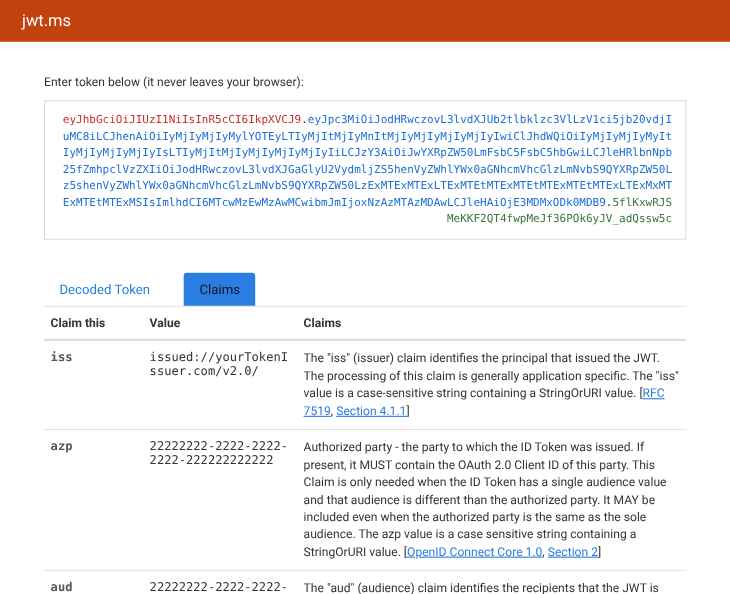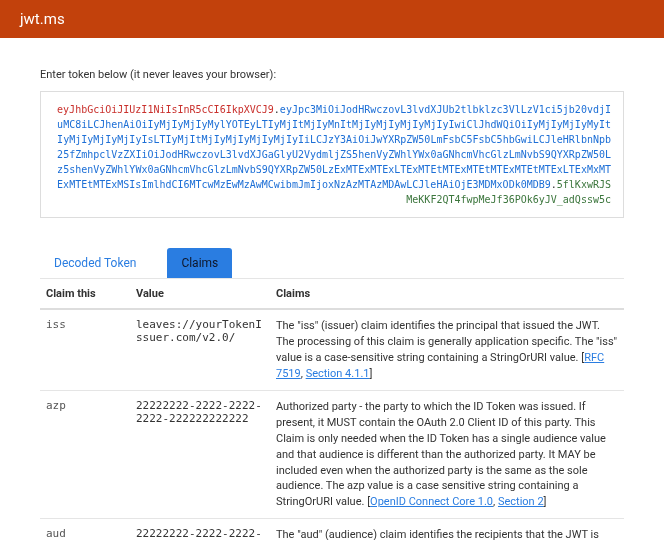--- a/index.html
+++ b/index.html
@@ -71,21 +71,21 @@
   }
   th {
     font-weight: 700;
     color: #333;
     font-size: 11px;
     border-bottom: 2px solid #ddd;
   }
   col.c1 { width: 90px; }
   col.c2 { width: 140px; }
   col.c3 { }
-  td.type { font-family: Consolas, Menlo, Monaco, monospace; color: #555; }
+  td.type { font-family: Consolas, Menlo, Monaco, monospace; color: #555; font-weight: bold; }
   td.val { font-family: Consolas, Menlo, Monaco, monospace; color: #333; }
   td.notes { color: #333; line-height: 1.45; }
   a.link { color: #2a7de1; text-decoration: underline; cursor: pointer; }
 </style>
 </head>
 <body>
 
 <div class="header">
   <span>jwt.ms</span>
 </div>
@@ -112,21 +112,21 @@
     <thead>
       <tr>
         <th>Claim this</th>
         <th>Value</th>
         <th>Claims</th>
       </tr>
     </thead>
     <tbody>
       <tr>
         <td class="type">iss</td>
-        <td class="val">leaves://yourTokenIssuer.com/v2.0/</td>
+        <td class="val">issued://yourTokenIssuer.com/v2.0/</td>
         <td class="notes">
           <span>The "iss" (issuer) claim identifies the principal that issued the JWT. The processing of this claim is generally application specific. The "iss" value is a case-sensitive string containing a StringOrURI value. [</span><a class="link">RFC 7519</a><span>, </span><a class="link">Section 4.1.1</a><span>]</span>
         </td>
       </tr>
       <tr>
         <td class="type">azp</td>
         <td class="val">22222222-2222-2222-2222-222222222222</td>
         <td class="notes">
           <span>Authorized party - the party to which the ID Token was issued. If present, it MUST contain the OAuth 2.0 Client ID of this party. This Claim is only needed when the ID Token has a single audience value and that audience is different than the authorized party. It MAY be included even when the authorized party is the same as the sole audience. The azp value is a case sensitive string containing a StringOrURI value. [</span><a class="link">OpenID Connect Core 1.0</a><span>, </span><a class="link">Section 2</a><span>]</span>
         </td>

